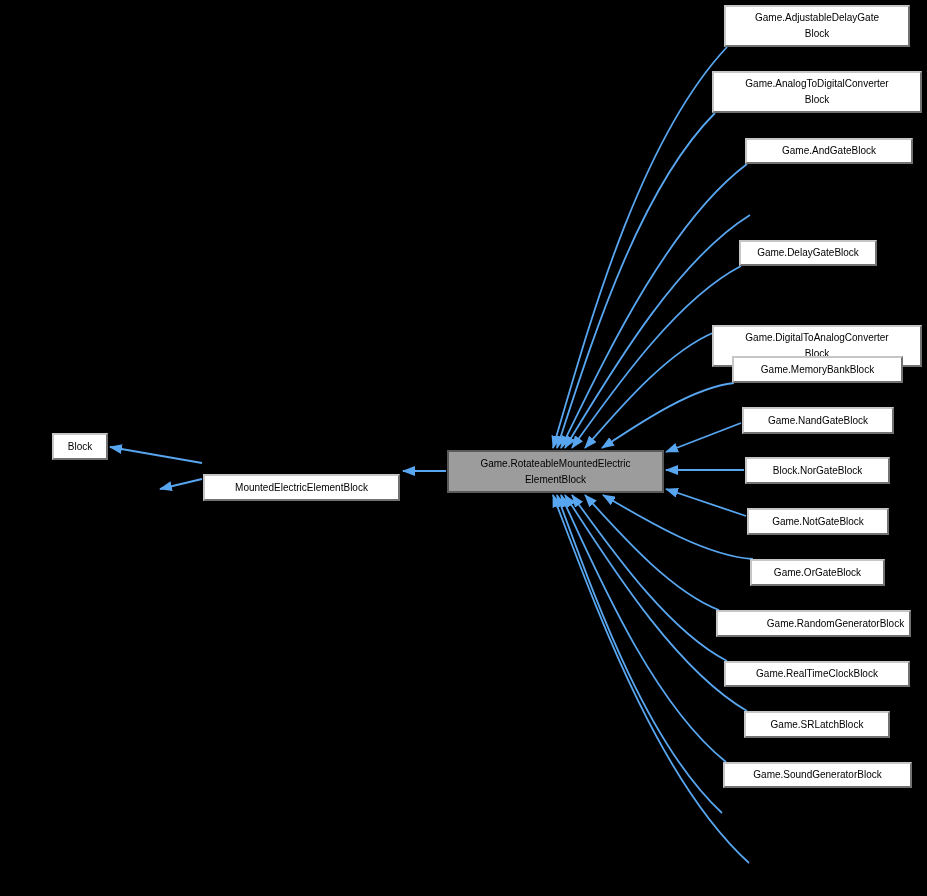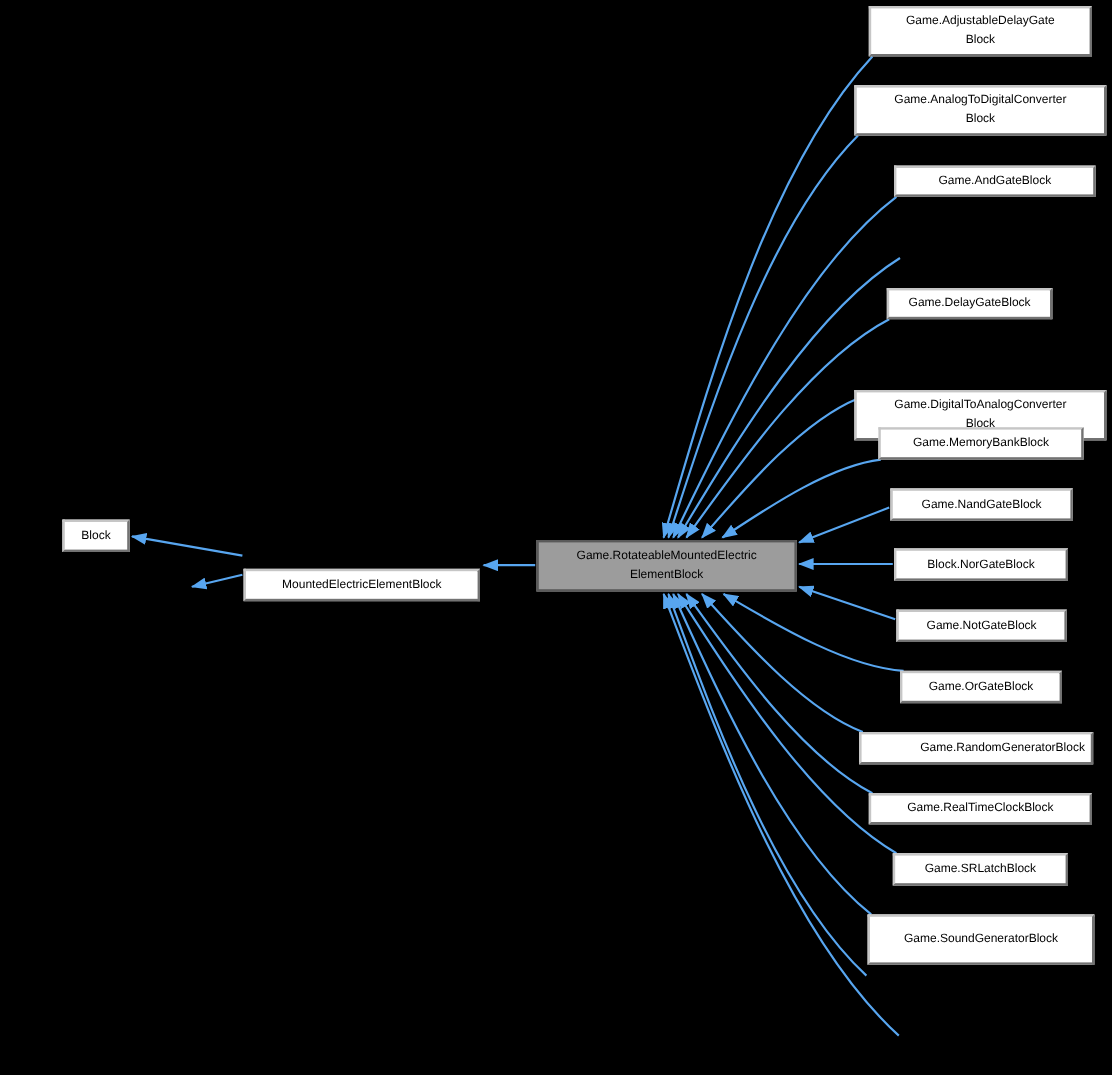--- a/index.html
+++ b/index.html
@@ -111,16 +111,16 @@
     </div>
     <div class="node" style="left: 716px; top: 610px; width: 195px; height: 27px; padding-left: 44px;">
       <span>Game.RandomGeneratorBlock</span>
     </div>
     <div class="node" style="left: 724px; top: 661px; width: 186px; height: 26px;">
       <span>Game.RealTimeClockBlock</span>
     </div>
     <div class="node" style="left: 744px; top: 711px; width: 146px; height: 27px;">
       <span>Game.SRLatchBlock</span>
     </div>
-    <div class="node" style="left: 723px; top: 762px; width: 189px; height: 42px;">
+    <div class="node" style="left: 723px; top: 762px; width: 189px; height: 26px;">
       <span>Game.SoundGeneratorBlock</span>
     </div>
   </div>
 
 </body></html>

